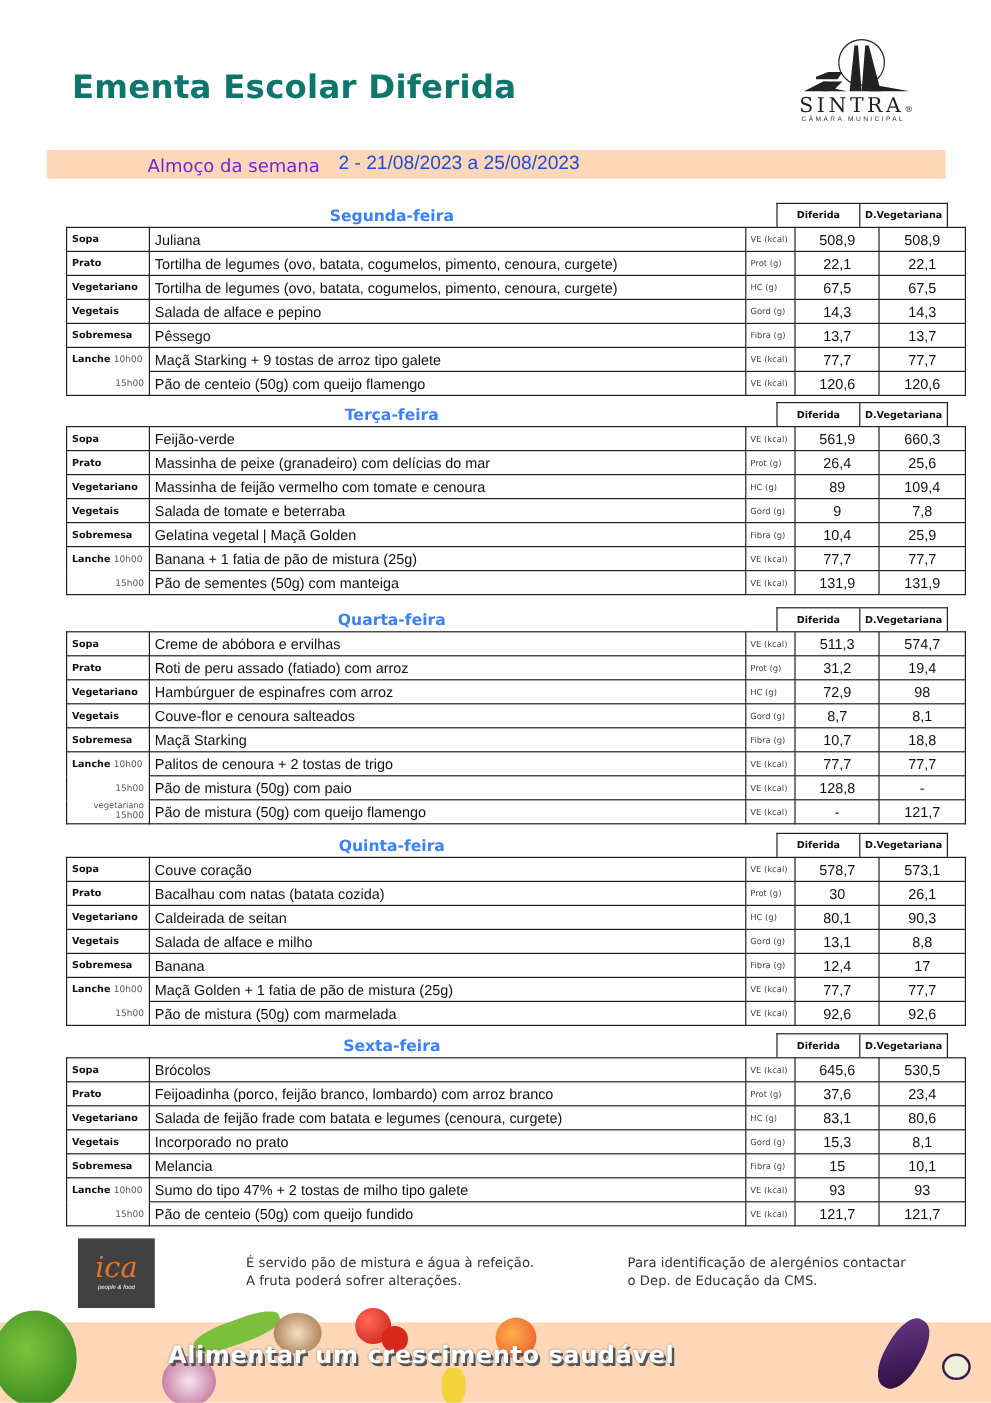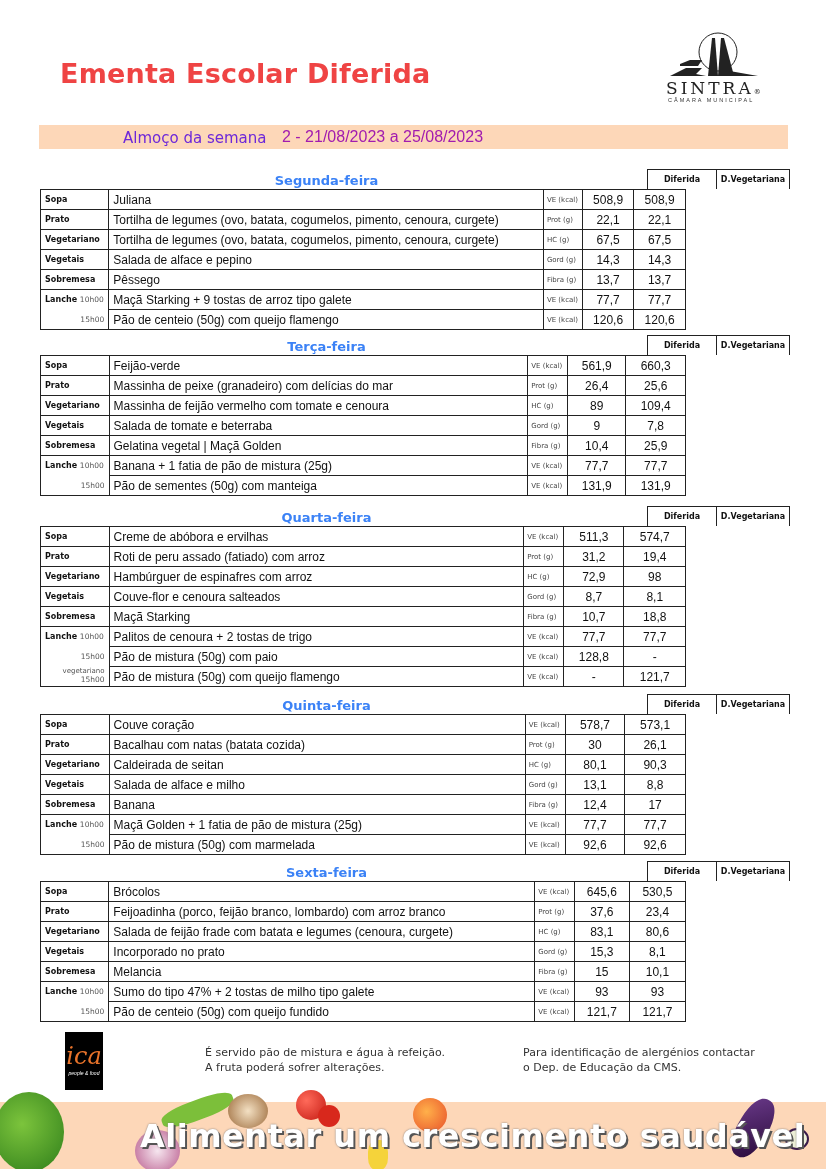--- a/index.html
+++ b/index.html
@@ -1,59 +1,59 @@
 <!DOCTYPE html>
 <html><head>
 <meta charset="utf-8">
 <style>
   * { box-sizing: border-box; margin: 0; padding: 0; }
   body { width: 826px; height: 1169px; background: #fff; position: relative; overflow: hidden;
          font-family: "Liberation Sans", sans-serif; color: #111; }
   .title { position: absolute; left: 60px; top: 58px; font-family: "DejaVu Sans", sans-serif;
-           font-weight: bold; font-size: 27px; color: #ef4444; letter-spacing: 0.2px; }
+           font-weight: bold; font-size: 27px; color: #0f766e; letter-spacing: 0.2px; }
   .logo { position: absolute; left: 662px; top: 30px; width: 100px; height: 72px; }
   .logo svg { position: absolute; left: 4px; top: 0; }
   .logo .name { position: absolute; left: 4px; top: 48px; font-family: "DejaVu Serif", serif;
                 font-size: 17px; letter-spacing: 3px; color: #222; }
   .logo .sub { position: absolute; left: 6px; top: 67px; font-size: 5.5px; letter-spacing: 2px; color: #333; }
   .band { position: absolute; left: 39px; top: 125px; width: 749px; height: 24px; background: #fdd7b8; }
   .band .lbl { position: absolute; left: 84px; top: 4px; font-family: "DejaVu Sans", sans-serif;
                font-size: 15px; color: #6d28d9; }
-  .band .dates { position: absolute; left: 243px; top: 3px; font-size: 16px; color: #a21caf; }
+  .band .dates { position: absolute; left: 243px; top: 3px; font-size: 16px; color: #1d4ed8; }
 
   .day { position: absolute; left: 39px; width: 750px; }
   .day-title { position: absolute; left: 4px; width: 567px; text-align: center; top: 4px;
                font-family: "DejaVu Sans", sans-serif; font-weight: bold; font-size: 13px; color: #3b82f6; }
   .colhdr { position: absolute; left: 608px; top: 0; height: 20px; display: flex;
             border: 1px solid #222; border-bottom: none; text-align: right; }
   .colhdr div { height: 19px; font-family: "DejaVu Sans", sans-serif; font-weight: bold; font-size: 8px;
                 display: flex; align-items: center; justify-content: center; }
   .colhdr .c1 { width: 69px; border-right: 1px solid #222; }
   .colhdr .c2 { width: 72px; }
-  table { position: absolute; left: 1px; top: 20px; border-collapse: collapse; width: 646px; }
+  table { position: absolute; left: 16px; top: 20px; border-collapse: collapse; width: 750px; }
   td { border: 1px solid #222; height: 20px; padding: 0 4px; white-space: nowrap; overflow: hidden; }
   td.lab { width: 69px; font-family: "DejaVu Sans", sans-serif; font-weight: bold; font-size: 8px; }
   td.lab .t { font-weight: normal; font-size: 7.5px; color: #555; }
   td.lab.cont { border-top: none; border-bottom: none; text-align: right; font-weight: normal; }
   td.lab.cont.last { border-bottom: 1px solid #222; }
   td.lab.lan { border-bottom: none; }
   td.dish { width: 498px; font-size: 12px; }
   td.unit { width: 41px; font-family: "DejaVu Sans", sans-serif; font-size: 7px; color: #444; padding: 0 3px; }
   td.v { width: 70px; text-align: center; font-size: 12px; }
   td.v2 { width: 72px; }
   .vegt { display: block; line-height: 7px; font-size: 7px; color: #555; font-weight: normal; }
 
-  .foot-logo { position: absolute; left: 65px; top: 1032px; width: 38px; height: 58px; background: #000000;
+  .foot-logo { position: absolute; left: 65px; top: 1032px; width: 64px; height: 58px; background: #404040;
                color: #e8732a; text-align: center; }
   .foot-logo .a { font-family: "DejaVu Serif", serif; font-style: italic; font-size: 24px; margin-top: 10px; display: block; }
   .foot-logo .b { font-size: 5px; color: #fff; font-style: italic; display: block; }
   .note { position: absolute; font-family: "DejaVu Sans", sans-serif; font-size: 11px; color: #333; line-height: 15px; }
   .banner { position: absolute; left: 0; top: 1102px; width: 826px; height: 67px; background: #fdd7b8; }
   .slogan { position: absolute; left: 140px; top: 1117px; font-family: "DejaVu Sans", sans-serif; font-weight: bold;
-            font-size: 32px; color: #fff; text-shadow: 2px 2px 0 #555, 0 0 2px #777; letter-spacing: 0.5px; }
+            font-size: 20px; color: #fff; text-shadow: 2px 2px 0 #555, 0 0 2px #777; letter-spacing: 0.5px; }
   .veg { position: absolute; border-radius: 50%; }
 </style>
 </head>
 <body>
 
 <div class="title">Ementa Escolar Diferida</div>
 
 <div class="logo">
   <svg width="92" height="48" viewBox="0 0 92 48">
     <circle cx="52" cy="22" r="19" fill="none" stroke="#222" stroke-width="1"></circle>

